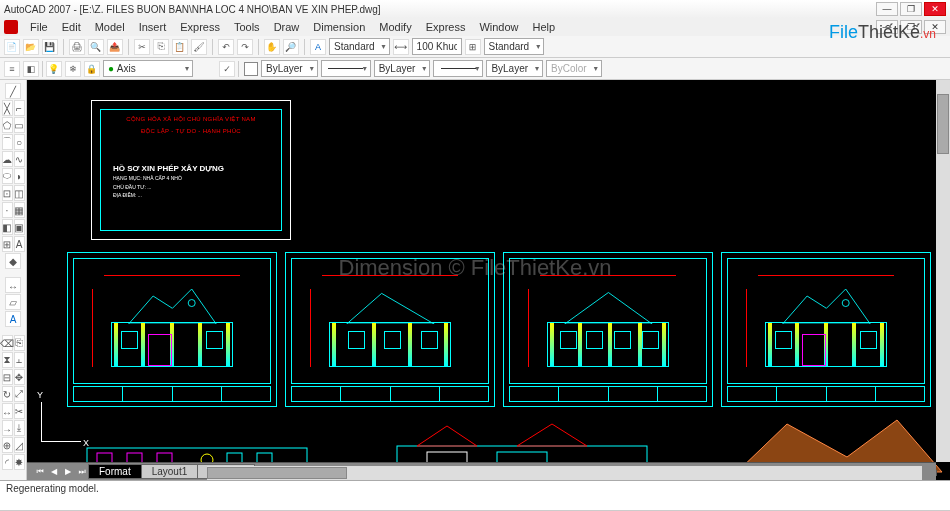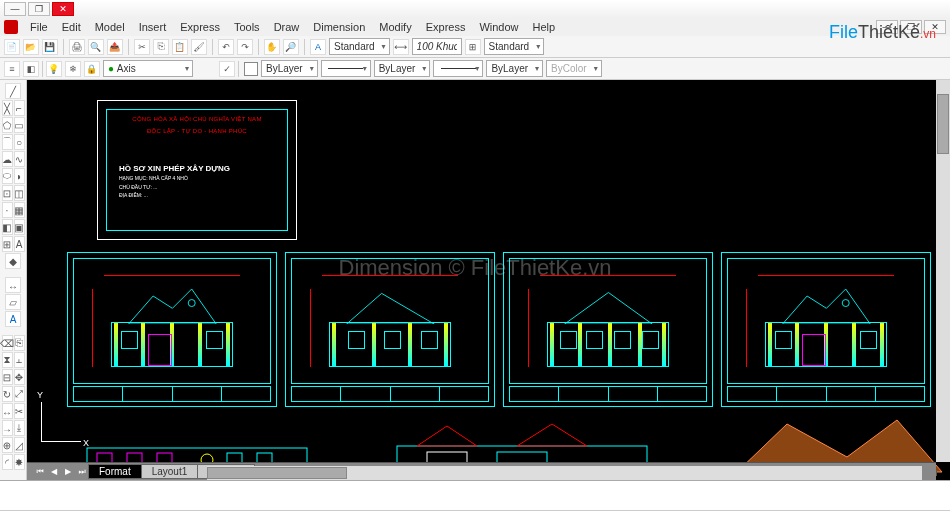--- a/index.html
+++ b/index.html
@@ -13,21 +13,21 @@
 
 .menubar { height: 18px; background: #f0f0f0; display: flex; align-items: center; padding: 0 4px; gap: 2px; font-size: 11px; color: #333; }
 .menubar .icon { width: 14px; height: 14px; background: #c00; border-radius: 2px; margin-right: 4px; }
 .menubar .item { padding: 1px 6px; cursor: pointer; }
 
 .toolbar { height: 22px; background: #f5f5f5; border-bottom: 1px solid #ccc; display: flex; align-items: center; padding: 0 4px; gap: 3px; }
 .toolbar .tbtn { width: 16px; height: 16px; border: 1px solid #ddd; background: #fff; display: flex; align-items: center; justify-content: center; font-size: 9px; cursor: pointer; color: #555; }
 .toolbar .sep { width: 1px; height: 16px; background: #ccc; margin: 0 2px; }
 .toolbar .combo { height: 17px; border: 1px solid #aaa; background: #fff; font-size: 10px; padding: 0 14px 0 4px; display: flex; align-items: center; min-width: 60px; color: #333; position: relative; cursor: pointer; }
 .toolbar .combo::after { content: "▾"; position: absolute; right: 3px; font-size: 8px; color: #666; }
-.toolbar .input { height: 17px; border: 1px solid #aaa; background: #fff; font-size: 10px; padding: 0 4px; width: 50px; color: #333; font-style: italic; }
+.toolbar .input { height: 17px; border: 1px solid #aaa; background: #fff; font-size: 10px; padding: 0 4px; width: 50px; color: #333; }
 
 .toolbar2 { height: 22px; background: #f5f5f5; border-bottom: 1px solid #ccc; display: flex; align-items: center; padding: 0 4px; gap: 3px; }
 .toolbar2 .tbtn { width: 16px; height: 16px; border: 1px solid #ddd; background: #fff; cursor: pointer; display: flex; align-items: center; justify-content: center; font-size: 9px; color: #555; }
 .layercbo { height: 17px; border: 1px solid #aaa; background: #fff; font-size: 10px; padding: 0 14px 0 4px; display: flex; align-items: center; min-width: 55px; color: #333; position: relative; cursor: pointer; }
 .layercbo::after { content: "▾"; position: absolute; right: 3px; font-size: 8px; color: #666; }
 .colorswatch { width: 14px; height: 14px; background: #fff; border: 1px solid #888; margin-left: 2px; cursor: pointer; }
 .lineprev { width: 50px; height: 17px; border: 1px solid #aaa; background: #fff; display: flex; align-items: center; justify-content: center; cursor: pointer; position: relative; }
 .lineprev::after { content: "▾"; position: absolute; right: 3px; font-size: 8px; color: #666; }
 .lineprev .ln { width: 35px; border-top: 1px solid #333; }
 
@@ -38,21 +38,21 @@
 .lefttools .row2 .tbtn { width: 11px; }
 
 .canvas { flex: 1; background: #000; position: relative; overflow: hidden; }
 .ucs { position: absolute; left: 14px; bottom: 38px; width: 44px; height: 44px; }
 .ucs .xaxis { position: absolute; left: 0; bottom: 0; width: 40px; height: 1px; background: #fff; }
 .ucs .yaxis { position: absolute; left: 0; bottom: 0; width: 1px; height: 40px; background: #fff; }
 .ucs .xlbl { position: absolute; left: 42px; bottom: -6px; color: #fff; font-size: 9px; }
 .ucs .ylbl { position: absolute; left: -4px; bottom: 42px; color: #fff; font-size: 9px; }
 
 .border { position: absolute; border: 1px solid #fff; }
-.titleblock { left: 70px; top: 20px; width: 200px; height: 140px; }
+.titleblock { left: 64px; top: 20px; width: 200px; height: 140px; }
 .tbinner { position: absolute; left: 8px; top: 8px; right: 8px; bottom: 8px; border: 1px solid #00ffff; }
 .tbheader { color: #ff0000; font-size: 6px; text-align: center; margin-top: 6px; letter-spacing: 0.3px; }
 .tbtitle { color: #fff; font-size: 8px; font-weight: bold; text-align: left; margin-top: 30px; margin-left: 12px; }
 .tbsub { color: #fff; font-size: 5px; text-align: left; margin-left: 12px; margin-top: 2px; line-height: 1.3; }
 
 .drawing { position: absolute; border: 1px solid #00ffff; }
 .d1 { left: 40px; top: 172px; width: 210px; height: 155px; }
 .d2 { left: 258px; top: 172px; width: 210px; height: 155px; }
 .d3 { left: 476px; top: 172px; width: 210px; height: 155px; }
 .d4 { left: 694px; top: 172px; width: 210px; height: 155px; }
@@ -93,20 +93,21 @@
 
 .scroll-v { position: absolute; right: 0; top: 0; bottom: 18px; width: 14px; background: #ddd; cursor: pointer; }
 .scroll-v .thumb { position: absolute; left: 1px; right: 1px; top: 14px; height: 60px; background: #aaa; border: 1px solid #888; }
 .scroll-h { position: absolute; left: 180px; right: 14px; bottom: 0; height: 14px; background: #ddd; cursor: pointer; }
 .scroll-h .thumb { position: absolute; top: 1px; bottom: 1px; left: 0; width: 140px; background: #aaa; border: 1px solid #888; }
 </style>
 </head>
 <body>
 
 <div class="titlebar">
+  <span class="title">AutoCAD 2007 - [E:\Z. FILES BUON BAN\NHA LOC 4 NHO\BAN VE XIN PHEP.dwg]</span>
   <div class="winbtns">
     <span>—</span>
     <span>❐</span>
     <span class="close">✕</span>
   </div>
 </div>
 
 <div class="menubar">
   <span class="icon"></span>
   <span class="item">File</span>
@@ -437,20 +438,21 @@
       <span class="tab">Layout1</span>
       <span class="tab">Layout2</span>
       <div class="scroll-h">
           <div class="thumb"></div>
         </div>
     </div>
   </div>
 </div>
 
 <div class="cmdline">
+  <div class="line">Regenerating model.</div>
 </div>
 
 <div class="statusbar">
   
   
   
   
   
   
   

